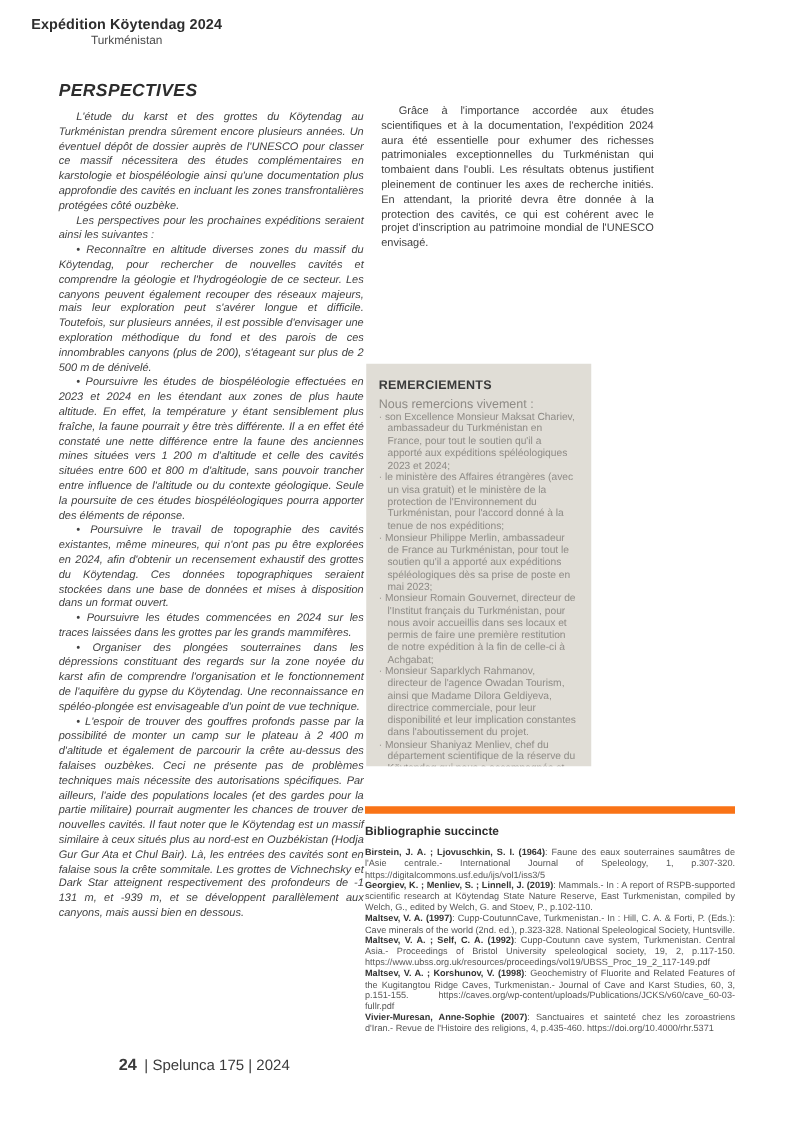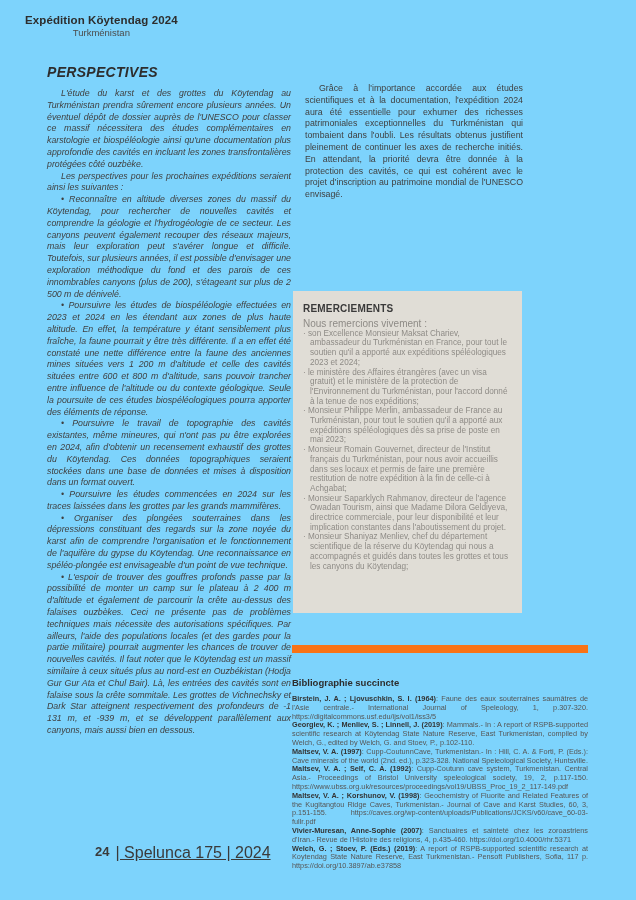--- a/index.html
+++ b/index.html
@@ -1,18 +1,18 @@
 <!DOCTYPE html>
 <html><head>
 <meta charset="utf-8">
 <style>
   html,body { margin:0; padding:0; background:#888; }
   #page {
     position:relative; width:636px; height:900px; margin:0 auto;
-    background:#7dd3fc; overflow:hidden;
+    background:#ffffff; overflow:hidden;
     font-family:"Liberation Sans", sans-serif;
     -webkit-font-smoothing:antialiased;
   }
   
   .header { position:absolute; left:25px; top:14px; display:inline-block; }
   .header-title { font-size:11.5px; font-weight:bold; color:#2d2d2d; letter-spacing:0.1px; }
   .header-subtitle { font-size:9.5px; color:#4c4c4c; text-align:center; margin-top:1px; }
 
   
   .col-left  { position:absolute; left:47px;  top:64px; width:244px;font-style:italic; }
@@ -22,53 +22,53 @@
     letter-spacing:0.3px; margin:0 0 8px 0;
   }
   .body-text p {
     margin:0; font-size:8.8px; line-height:11.8px; color:#3f3f3f;
     text-align:justify; text-indent:14px;
   }
   .col-right p.spaced { margin-top:13px; }
 
   
   .remerciements {
-    position:absolute; left:293px; top:291px; width:229px; height:322px;
+    position:absolute; left:293px; top:291px; width:180px; height:322px;
     background:#e0ddd6; box-sizing:border-box; padding:12px 11px 10px 10px;
     overflow:hidden;
   }
   .remerciements-heading {
     font-size:10px; font-weight:bold; color:#3a3a3a;
     letter-spacing:0.2px; margin:0 0 5px 0;
   }
   .remerciements-intro { margin:0; font-size:10px; line-height:9.7px; color:#8e8b86; }
   .remerciements-list { margin:0; padding:0; list-style:none; }
   .remerciements-list li {
     font-size:8.2px; line-height:9.7px; color:#8e8b86;
     padding-left:7px; text-indent:-7px; text-align:left;
   }
 
   
   .biblio {
     position:absolute; left:292px; top:645px; width:296px;
-    border-top:8px solid #f97316; padding-top:24px;
+    border-top:6px solid #f97316; padding-top:9px;
   }
   .biblio-heading { font-size:9.5px; font-weight:bold; color:#2d2d2d; margin:0 0 7px 0; }
   .biblio-entry {
     margin:0; font-size:7.3px; line-height:8.8px; color:#565656; text-align:justify;
   }
   .biblio-entry .entry-lead { font-weight:bold; color:#333333; }
 
   
   .footer {
     position:absolute; left:95px; top:844px;
-    display:flex; align-items:flex-start; gap:6px; color:#3a3a3a;
+    display:flex; align-items:flex-end; gap:6px; color:#3a3a3a;
   }
   .footer .page-number { font-size:13px; font-weight:bold; }
-  .footer .journal-name { font-size:16px;text-decoration:underline; }
+  .footer .journal-name { font-size:12px; }
 </style>
 </head>
 <body>
 
 <div id="page">
 
   <div class="header">
     <div class="header-title">Expédition Köytendag 2024</div>
     <div class="header-subtitle">Turkménistan</div>
   </div>
@@ -103,21 +103,20 @@
   </div>
 
   <div class="biblio">
     <h2 class="biblio-heading">Bibliographie succincte</h2>
     <p class="biblio-entry"><span class="entry-lead">Birstein, J. A. ; Ljovuschkin, S. I. (1964)</span><span>: Faune des eaux souterraines saumâtres de l'Asie centrale.- International Journal of Speleology, 1, p.307-320. https://digitalcommons.usf.edu/ijs/vol1/iss3/5</span></p>
     <p class="biblio-entry"><span class="entry-lead">Georgiev, K. ; Menliev, S. ; Linnell, J. (2019)</span><span>: Mammals.- In : A report of RSPB-supported scientific research at Köytendag State Nature Reserve, East Turkmenistan, compiled by Welch, G., edited by Welch, G. and Stoev, P., p.102-110.</span></p>
     <p class="biblio-entry"><span class="entry-lead">Maltsev, V. A. (1997)</span><span>: Cupp-CoutunnCave, Turkmenistan.- In : Hill, C. A. &amp; Forti, P. (Eds.): Cave minerals of the world (2nd. ed.), p.323-328. National Speleological Society, Huntsville.</span></p>
     <p class="biblio-entry"><span class="entry-lead">Maltsev, V. A. ; Self, C. A. (1992)</span><span>: Cupp-Coutunn cave system, Turkmenistan. Central Asia.- Proceedings of Bristol University speleological society, 19, 2, p.117-150. https://www.ubss.org.uk/resources/proceedings/vol19/UBSS_Proc_19_2_117-149.pdf</span></p>
     <p class="biblio-entry"><span class="entry-lead">Maltsev, V. A. ; Korshunov, V. (1998)</span><span>: Geochemistry of Fluorite and Related Features of the Kugitangtou Ridge Caves, Turkmenistan.- Journal of Cave and Karst Studies, 60, 3, p.151-155. https://caves.org/wp-content/uploads/Publications/JCKS/v60/cave_60-03-fullr.pdf</span></p>
     <p class="biblio-entry"><span class="entry-lead">Vivier-Muresan, Anne-Sophie (2007)</span><span>: Sanctuaires et sainteté chez les zoroastriens d'Iran.- Revue de l'Histoire des religions, 4, p.435-460. https://doi.org/10.4000/rhr.5371</span></p>
-    <p class="biblio-entry"><span class="entry-lead">Welch, G. ; Stoev, P. (Eds.) (2019)</span><span>: A report of RSPB-supported scientific research at Koytendag State Nature Reserve, East Turkmenistan.- Pensoft Publishers, Sofia, 117 p. https://doi.org/10.3897/ab.e37858</span></p>
   </div>
 
   <div class="footer">
     <span class="page-number">24</span>
     <span class="journal-name">| Spelunca 175 | 2024</span>
   </div>
 
 </div>
 
 </body></html>

